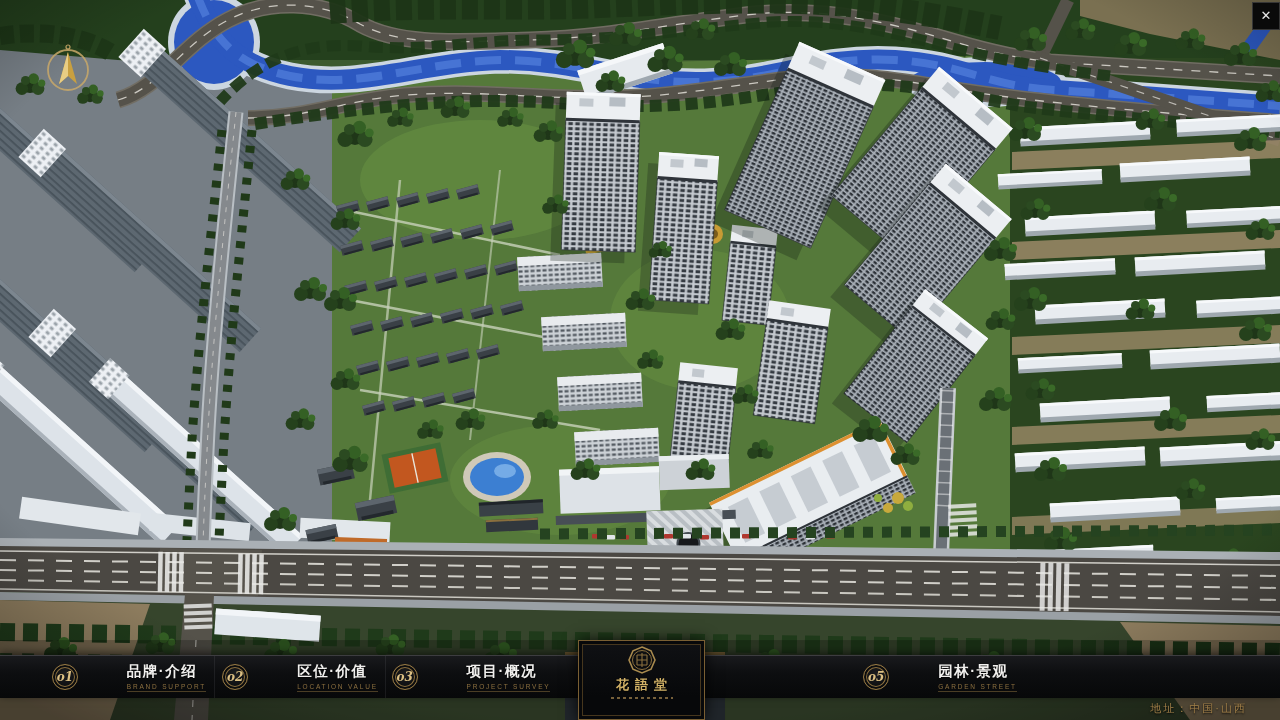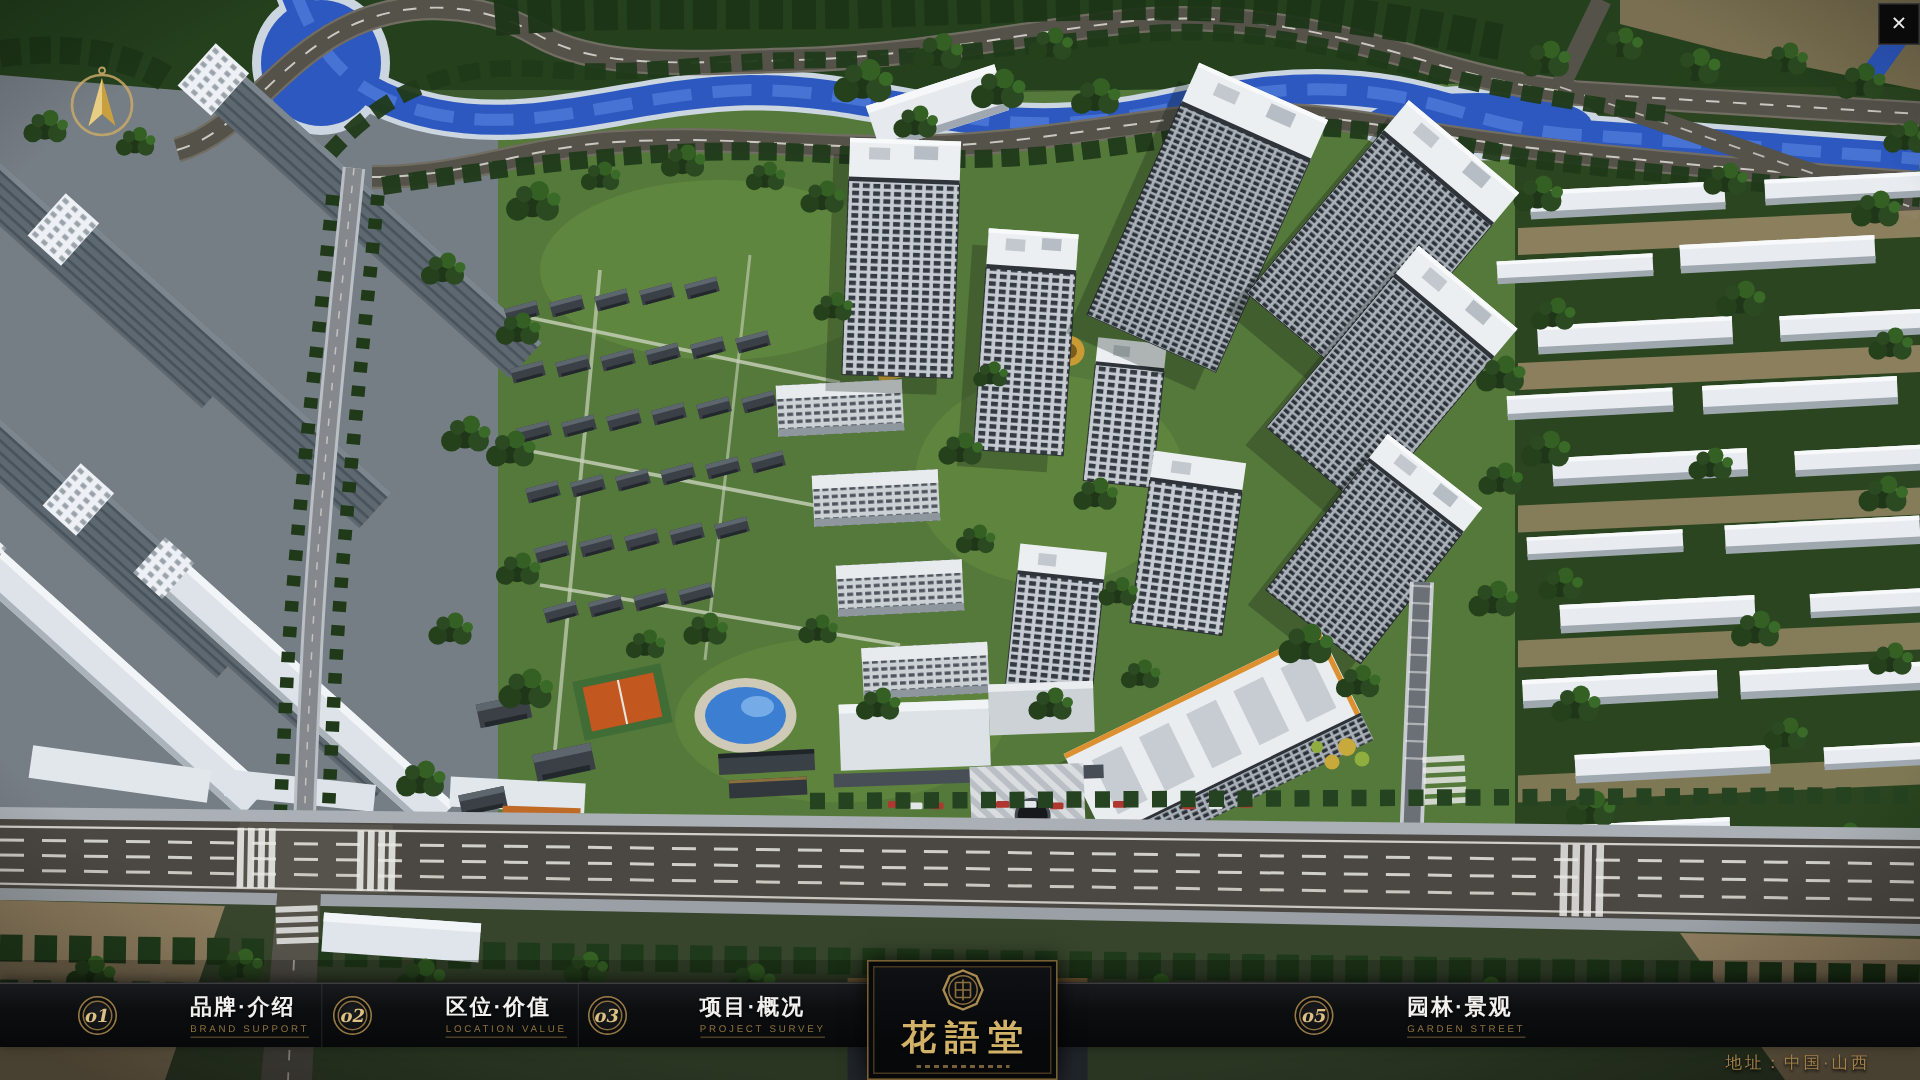--- a/index.html
+++ b/index.html
@@ -35,21 +35,21 @@
   .nav-zh{color:#f1f0ee;font-size:14.5px;font-weight:bold;letter-spacing:1.5px;
     text-shadow:0 1px 2px rgba(0,0,0,.9);white-space:nowrap;}
   .nav-en{color:#8e7140;font-size:6.5px;letter-spacing:1.8px;margin-top:2px;white-space:nowrap;
     border-bottom:1px solid rgba(142,113,64,.5);padding-bottom:1px;}
 
   
   .logo-panel{position:absolute;left:578px;top:640px;width:127px;height:80px;z-index:7;
     background:linear-gradient(180deg,#101114 0%,#07080a 70%);
     border:1px solid #7a5f33;box-shadow:inset 0 0 0 3px #07080a,inset 0 0 0 4px #46361d,0 0 14px rgba(0,0,0,.85);
     display:flex;flex-direction:column;align-items:center;justify-content:flex-start;padding-top:5px;}
-  .logo-title{color:#d2b267;font-family:"DejaVu Serif",serif;font-weight:bold;font-size:23px;
+  .logo-title{color:#d2b267;font-family:"DejaVu Serif",serif;font-weight:bold;font-size:13px;
     letter-spacing:6px;margin-top:2px;text-indent:6px;text-shadow:0 1px 2px #000;}
   .logo-tagline{width:62px;height:2px;margin-top:3px;
     background:repeating-linear-gradient(90deg,#77603a 0 3px,transparent 3px 6px);}
 
   
   .address{position:absolute;top:701px;right:33px;z-index:8;color:#a28049;
     font-size:11px;letter-spacing:2px;text-shadow:0 1px 2px #000;}
 </style>
 </head>
 <body>

